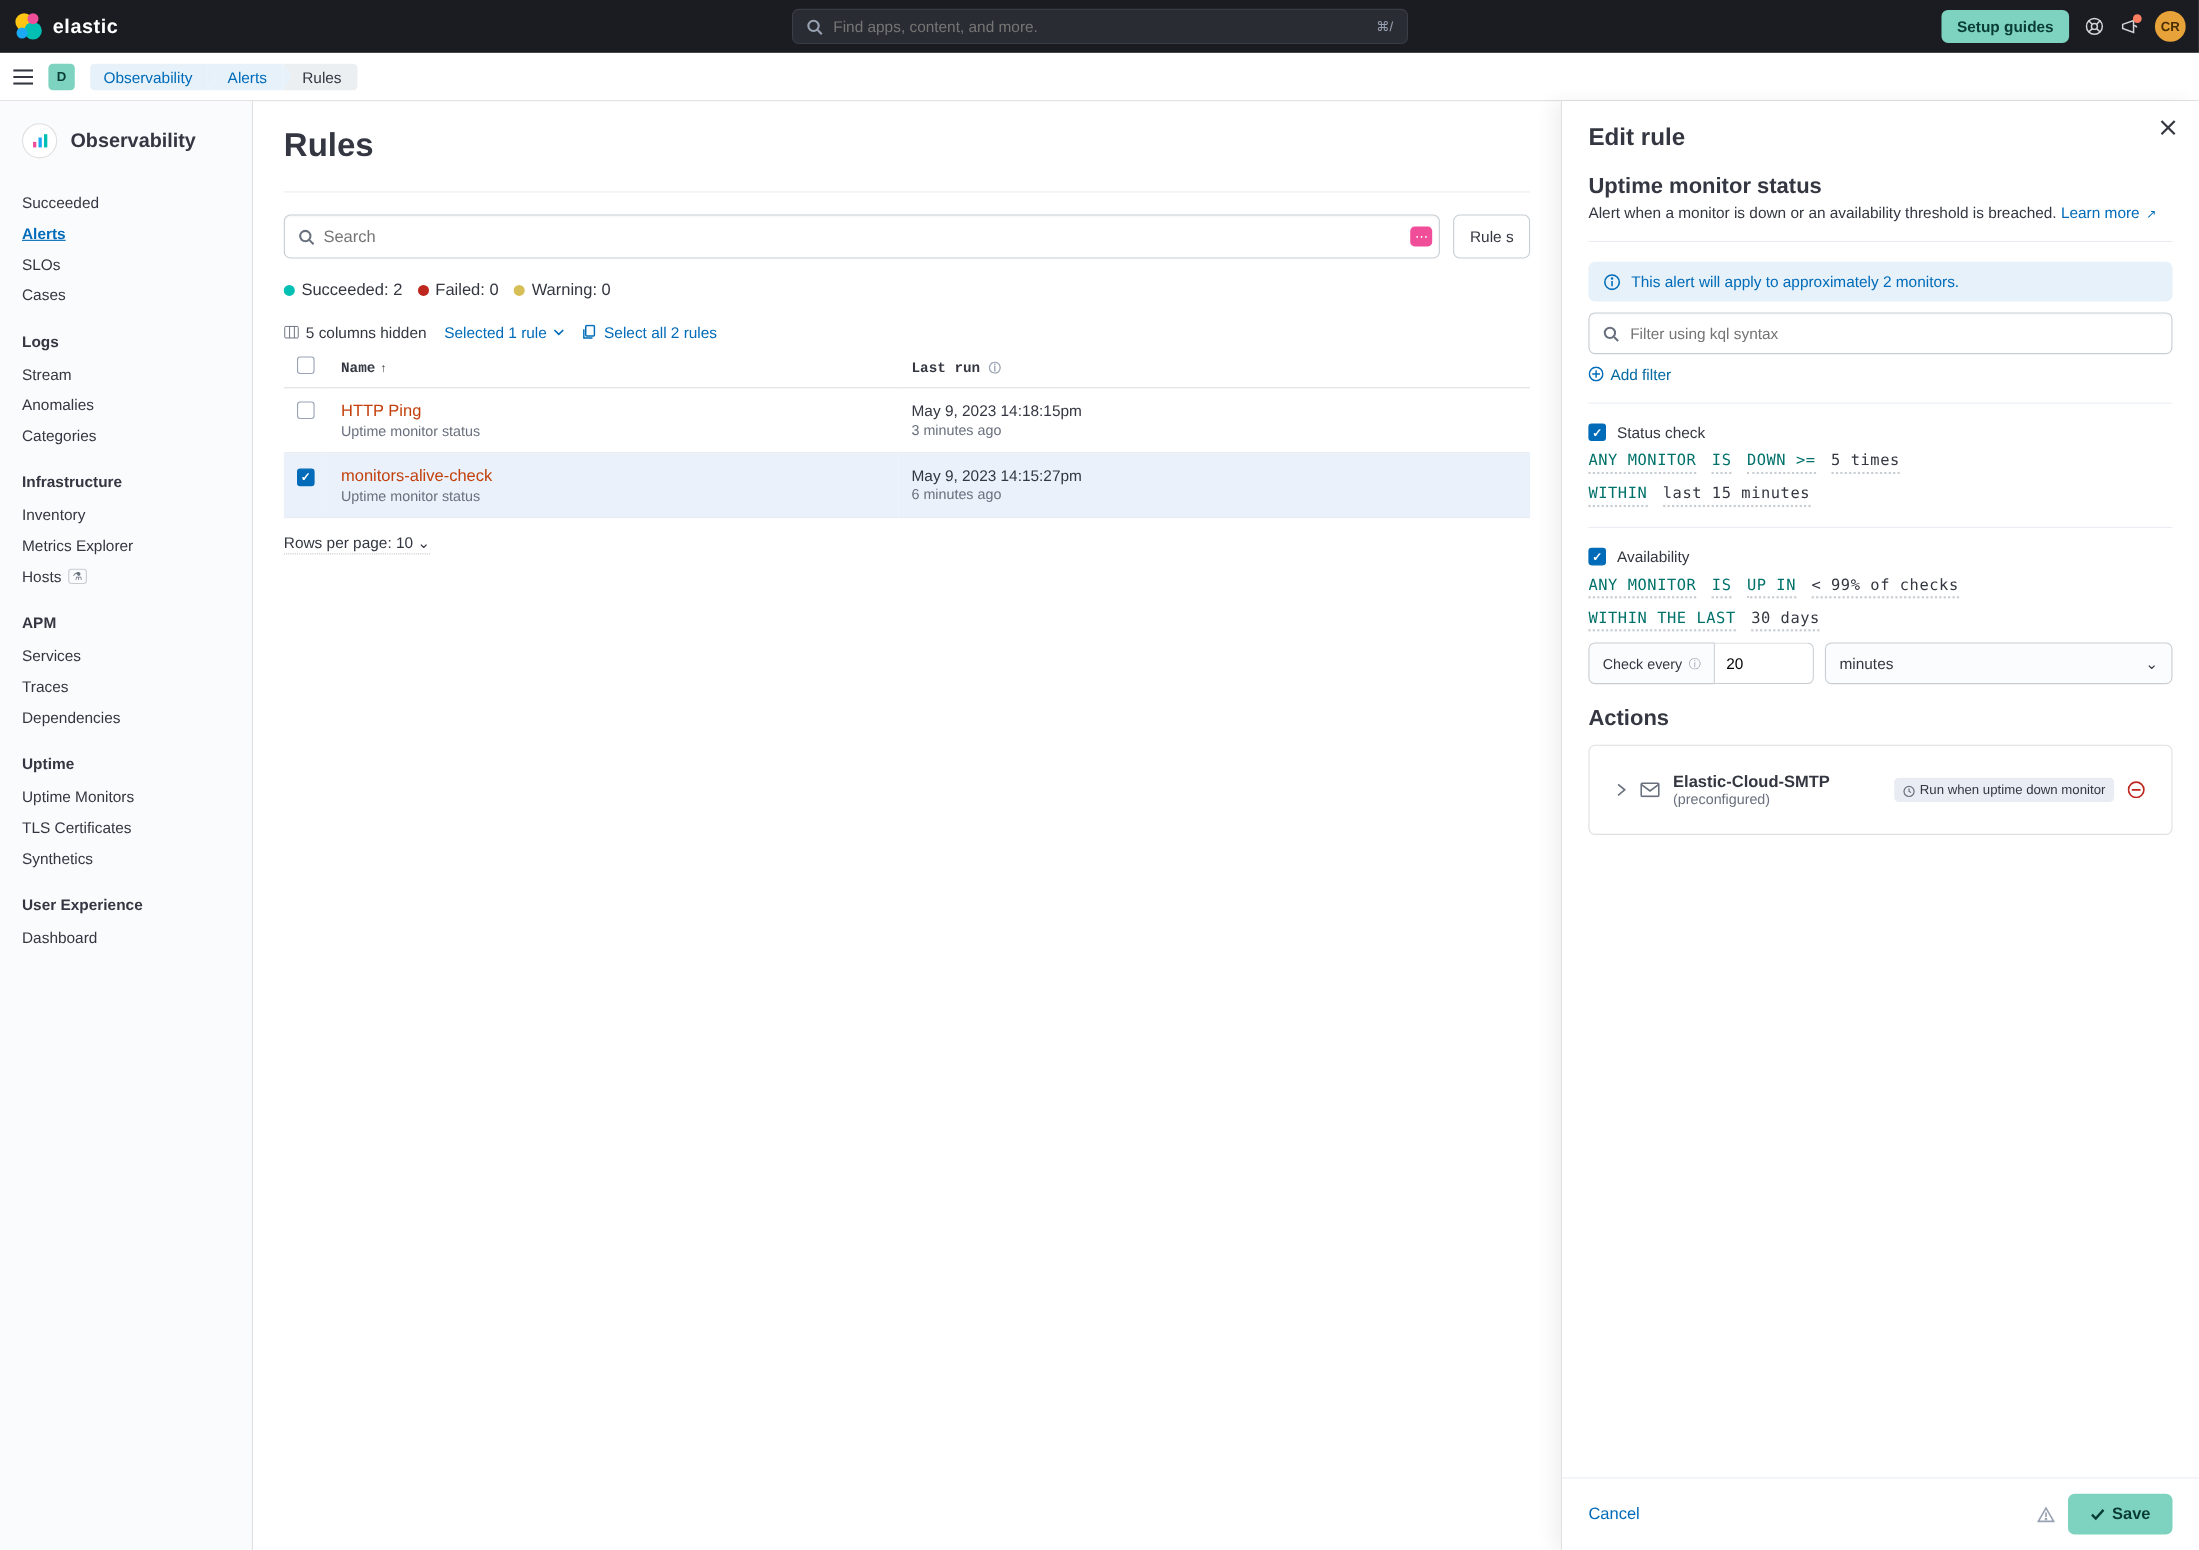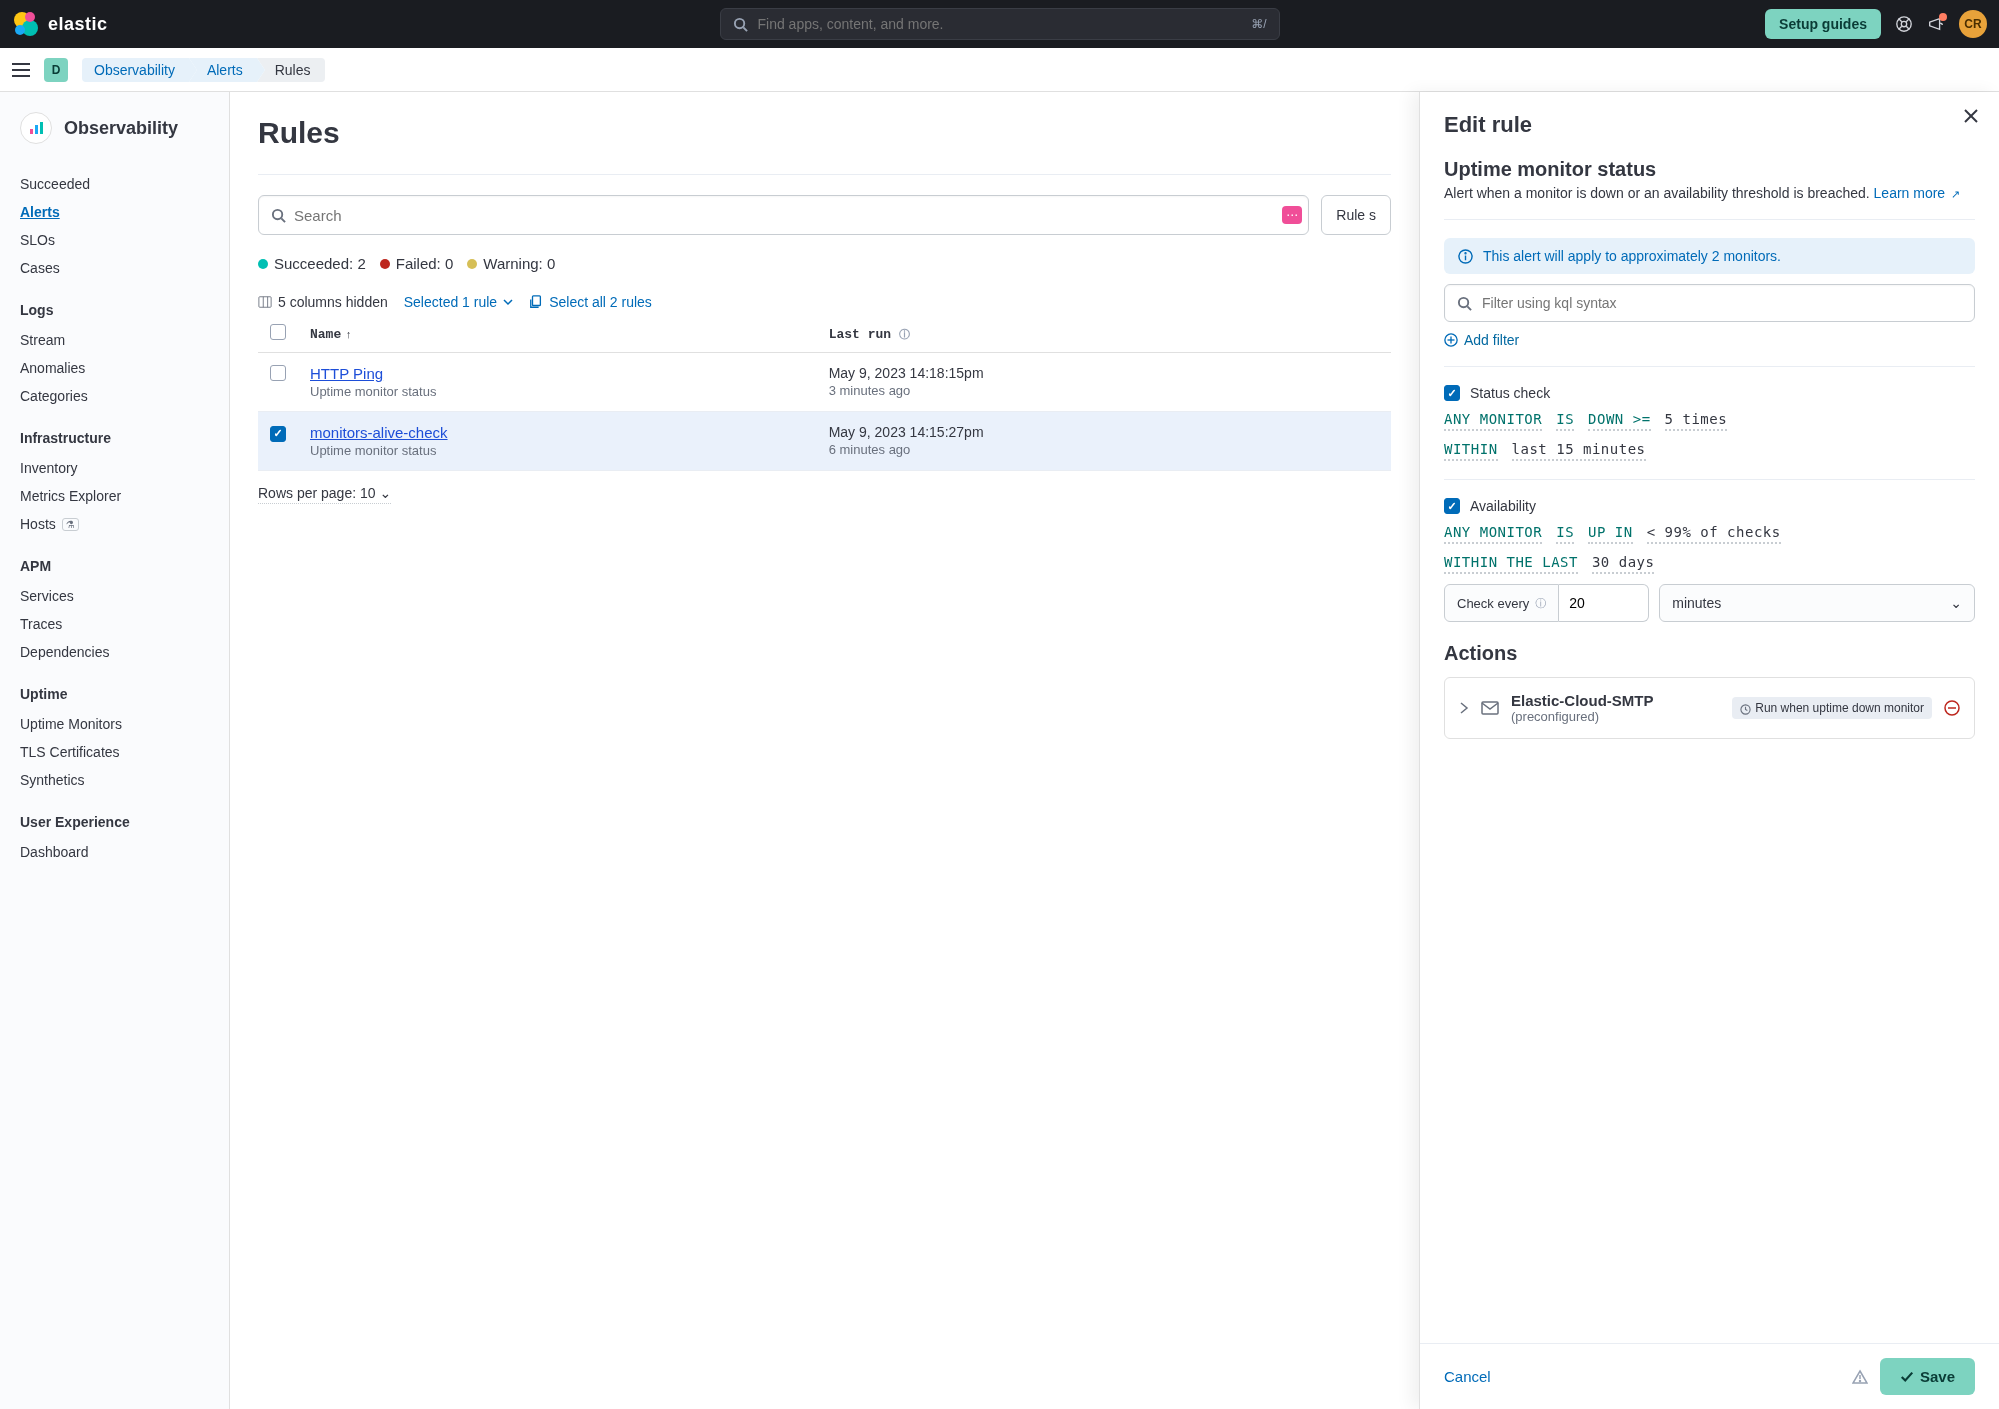--- a/index.html
+++ b/index.html
@@ -62,21 +62,21 @@
     .dot.yellow { background: #d6bf57; }
     
     .table-controls { display: flex; align-items: center; gap: 16px; font-size: 14px; padding: 6px 0; }
     .tc-item { display: flex; align-items: center; gap: 6px; }
     .tc-link { color: #006bb8; cursor: pointer; }
     
     .data-table { width: 100%; border-collapse: collapse; }
     .data-table th { text-align: left; font-size: 13px; font-weight: 600; padding: 8px 12px; border-bottom: 1px solid #e0e0e0; font-family: Liberation Mono, monospace; }
     .data-table td { padding: 12px 12px; border-bottom: 1px solid #e9edf3; vertical-align: top; }
     .data-table tr.selected td { background: #eaf1fb; }
-    .row-title { color: #1d4ed8; cursor: pointer; font-size: 15px; text-decoration: underline; }
+    .row-title { color: #c2410c; cursor: pointer; font-size: 15px; }
     .row-sub { color: #69707d; font-size: 13px; margin-top: 2px; }
     .sort-arrow { font-size: 11px; margin-left: 4px; }
     .checkbox { width: 16px; height: 16px; border: 1px solid #98a2b3; border-radius: 3px; cursor: pointer; display: inline-flex; align-items: center; justify-content: center; background: #fff; }
     .checkbox.checked { background: #006bb8; border-color: #006bb8; }
     .checkbox.checked::after { content: '✓'; color: #fff; font-size: 11px; font-weight: 700; }
     
     .table-footer { padding: 14px 0; font-size: 14px; color: #343741; }
     .rows-per { cursor: pointer; border-bottom: 1px dotted #c8cdd2; padding-bottom: 2px;}
     
     
@@ -102,21 +102,21 @@
     .expr-token.kw { color: #00726b; }
     .expr-token.val { color: #343741; text-transform: none;}
     .expr-gap { width: 2px; }
     
     .check-every { display: flex; gap: 10px; margin-top: 6px; }
     .ce-label { border: 1px solid #c8cdd2; border-radius: 6px 0 0 6px; padding: 0 12px; height: 38px; display: flex; align-items: center; gap: 6px; background: #fbfcfd; font-size: 13px; color: #343741; }
     .ce-input { border: 1px solid #c8cdd2; border-left: none; height: 38px; width: 90px; padding: 0 10px; font-size: 14px; border-radius: 0 6px 6px 0; outline: none; }
     .ce-unit { border: 1px solid #c8cdd2; border-radius: 6px; height: 38px; flex: 1; display: flex; align-items: center; justify-content: space-between; padding: 0 12px; cursor: pointer; background: #fbfcfd; }
     
     .actions-heading { font-size: 20px; font-weight: 700; margin: 20px 0 12px 0; }
-    .action-card { border: 1px solid #e0e0e0; border-radius: 6px; padding: 14px; display: flex; align-items: center; gap: 12px; }
+    .action-card { border: 1px solid #e0e0e0; border-radius: 6px; padding: 24px; display: flex; align-items: center; gap: 12px; }
     .action-name { font-size: 15px; font-weight: 600; }
     .action-sub { font-size: 13px; color: #69707d; }
     .action-run { background: #e9edf3; border-radius: 4px; padding: 4px 8px; font-size: 12px; display: flex; align-items: flex-end; gap: 4px; margin-left: auto; }
     
     .flyout-footer { border-top: 1px solid #e9edf3; padding: 14px 24px; display: flex; align-items: center; gap: 12px; }
     .btn-cancel { background: none; border: none; color: #006bb8; font-size: 15px; font-weight: 500; cursor: pointer; }
     .btn-save { background: #7dd3c0; color: #0a3c36; border: none; padding: 10px 20px; border-radius: 6px; font-weight: 600; font-size: 15px; cursor: pointer; margin-left: auto; display: flex; align-items: center; gap: 6px;}
     .warn-icon { color: #d6bf57; margin-left: auto; }
     .flex-spacer { flex: 1; }
     

